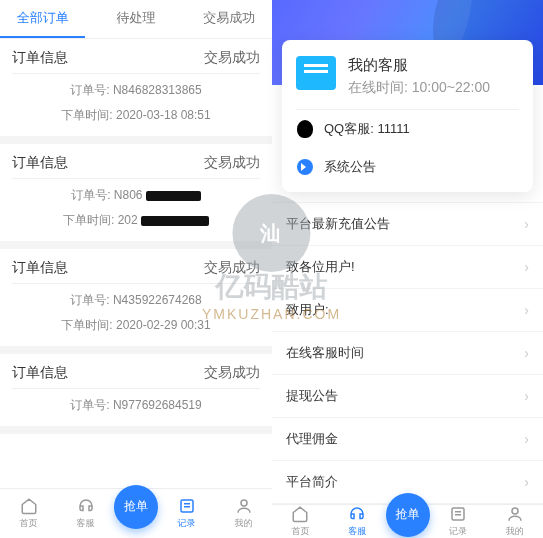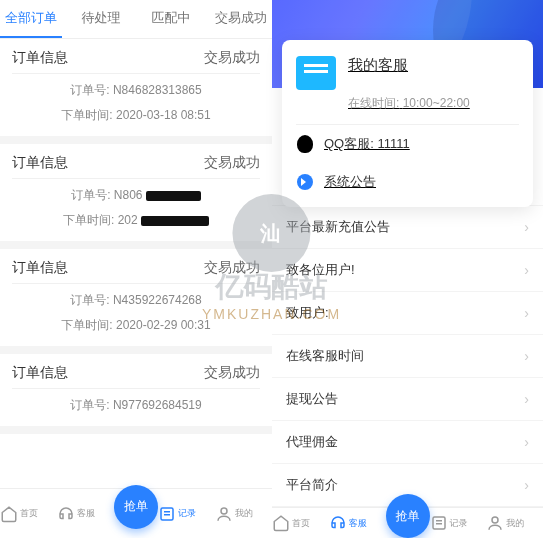--- a/index.html
+++ b/index.html
@@ -19,36 +19,36 @@
 .order-head { display: flex; justify-content: space-between; font-size: 14px; padding-bottom: 6px; border-bottom: 1px solid #f0f0f0; }
 .order-title { color: #333; }
 .order-status { color: #666; }
 .order-row { font-size: 12px; color: #888; padding-top: 8px; }
 .order-row .k::after { content: ": "; }
 .smudge { display:inline-block; width:55px; height:10px; background:#111; border-radius:2px; vertical-align:middle; }
 .smudge2 { display:inline-block; width:68px; height:10px; background:#111; border-radius:2px; vertical-align:middle; }
 
 
 .nav { height: 50px; display: flex; align-items: center; justify-content: space-around; border-top: 1px solid #eee; background: #fff; position: relative; }
-.nav-item { flex: 1; text-align: center; font-size: 9px; color: #999; display:flex; align-items:center; gap:2px; cursor: pointer;}
+.nav-item { flex: 1; text-align: center; font-size: 9px; color: #999; display:flex; flex-direction:column; align-items:center; gap:2px; cursor: pointer;}
 .nav-item.active { color: #2981ff; }
 .nav-ico { width: 18px; height: 18px; }
 .nav-fab { width: 44px; height: 44px; border-radius: 50%; background: #2981ff; color: #fff; display:flex; align-items:center; justify-content:center; font-size: 12px; margin-top:-14px; box-shadow: 0 4px 8px rgba(41,129,255,.4); cursor:pointer; }
 
 
 .rt-bg { height: 175px; background: linear-gradient(120deg,#4a5dff 0%,#5b6bff 30%,#3e84ff 60%,#2c51ff 100%); position: relative; overflow: hidden; }
 .rt-bg::before, .rt-bg::after { content:''; position:absolute; border-radius:50%; background:rgba(255,255,255,.08);}
 .rt-bg::before { width:260px; height:260px; top:-140px; left:-60px; }
 .rt-bg::after { width:180px; height:180px; top:-60px; right:-70px; background:rgba(0,0,40,.12);}
-.cs-card { position: absolute; left: 10px; right: 10px; top: 40px; background: #fff; border-radius: 8px; box-shadow: 0 4px 18px rgba(0,0,0,.1); padding: 16px 14px 6px; z-index: 2; text-decoration: underline;}
+.cs-card { position: absolute; left: 10px; right: 10px; top: 40px; background: #fff; border-radius: 8px; box-shadow: 0 4px 18px rgba(0,0,0,.1); padding: 16px 14px 6px; z-index: 2;}
 .cs-head { display:flex; gap:12px; padding-bottom:12px; border-bottom:1px solid #f0f0f0; }
 .cs-avatar { width: 40px; height: 34px; background:#1eb8ff; border-radius:4px; position:relative; }
 .cs-avatar::after{content:''; position:absolute; left:8px; top:8px; width:24px; height:3px; background:#fff; box-shadow:0 6px 0 #fff;}
 .cs-title { font-size: 15px; color:#333; }
-.cs-sub { font-size: 12px; color:#999; margin-top:20px; }
+.cs-sub { font-size: 14px; color:#999; margin-top:4px; }
 .cs-row { display:flex; align-items:center; gap:10px; font-size:13px; color:#333; padding:10px 0; cursor:pointer;}
 .cs-ico { width:18px; height:18px; display:inline-flex; align-items:center; justify-content:center;}
 .dot-green{ width:16px; height:16px; border:2px solid #1fc97a; border-radius:50%; position:relative;}
 .dot-green::after{content:''; position:absolute; width:5px; height:5px; border-right:2px solid #1fc97a; border-bottom:2px solid #1fc97a; transform:rotate(-45deg); top:4px; left:4px;}
 .penguin{ width:16px; height:18px; background:#000; border-radius:50% 50% 45% 45%; position:relative;}
 .speaker{ width:16px; height:16px; background:#2981ff; border-radius:50%; position:relative;}
 .speaker::after{content:''; position:absolute; left:4px; top:4px; width:0; height:0; border-left:5px solid #fff; border-top:4px solid transparent; border-bottom:4px solid transparent;}
 
 .list { margin-top: 75px; background:#fff; }
 .list-item { padding: 12px 14px; font-size: 13px; color:#333; display:flex; justify-content:space-between; align-items:center; border-bottom:1px solid #f3f3f3; cursor:pointer;}
@@ -60,21 +60,20 @@
 .watermark .wm-text { font-size:28px; color:#9aa0a6; font-weight:600; margin-top:-4px; }
 .watermark .wm-url { font-size:14px; color:#a16207; letter-spacing:2px; }
 </style>
 </head>
 <body>
 
 <div class="screen screen-left">
   <div class="tabs">
     <div class="tab active">全部订单</div>
     <div class="tab">待处理</div>
-    <div class="tab">匹配中</div>
     <div class="tab">交易成功</div>
   </div>
   <div class="orders">
     <div class="order">
       <div class="order-head">
         <span class="order-title">订单信息</span>
         <span class="order-status">交易成功</span>
       </div>
       <div class="order-row"><span class="k">订单号</span><span>N846828313865</span></div>
       <div class="order-row"><span class="k">下单时间</span><span>2020-03-18 08:51</span></div>

